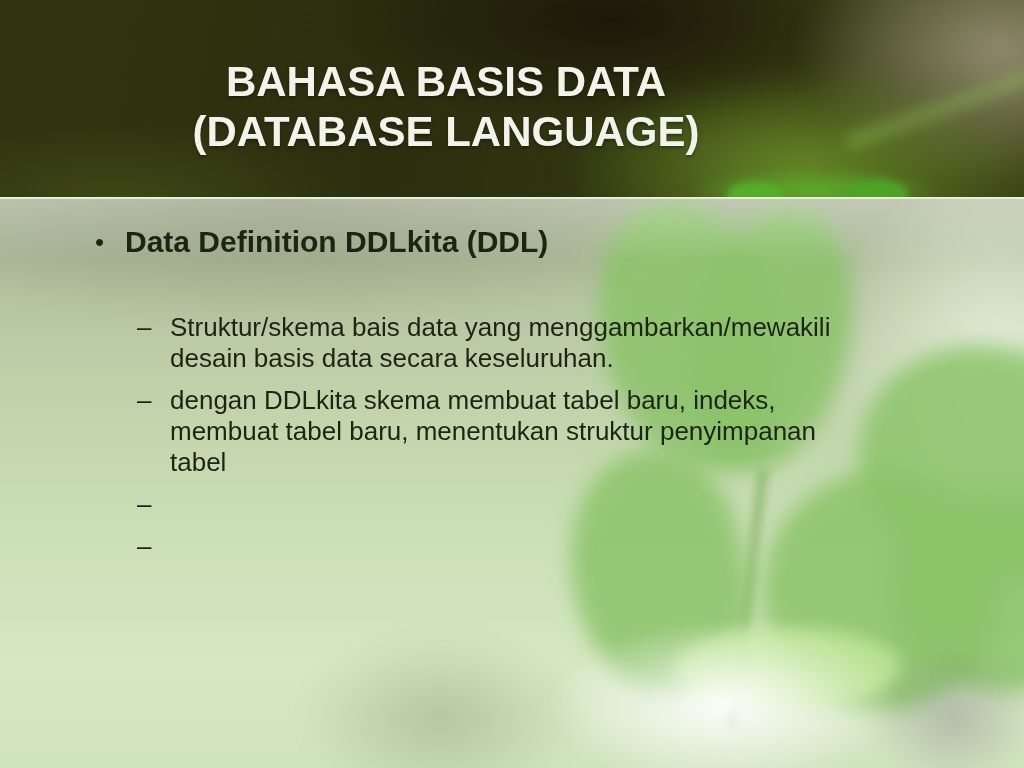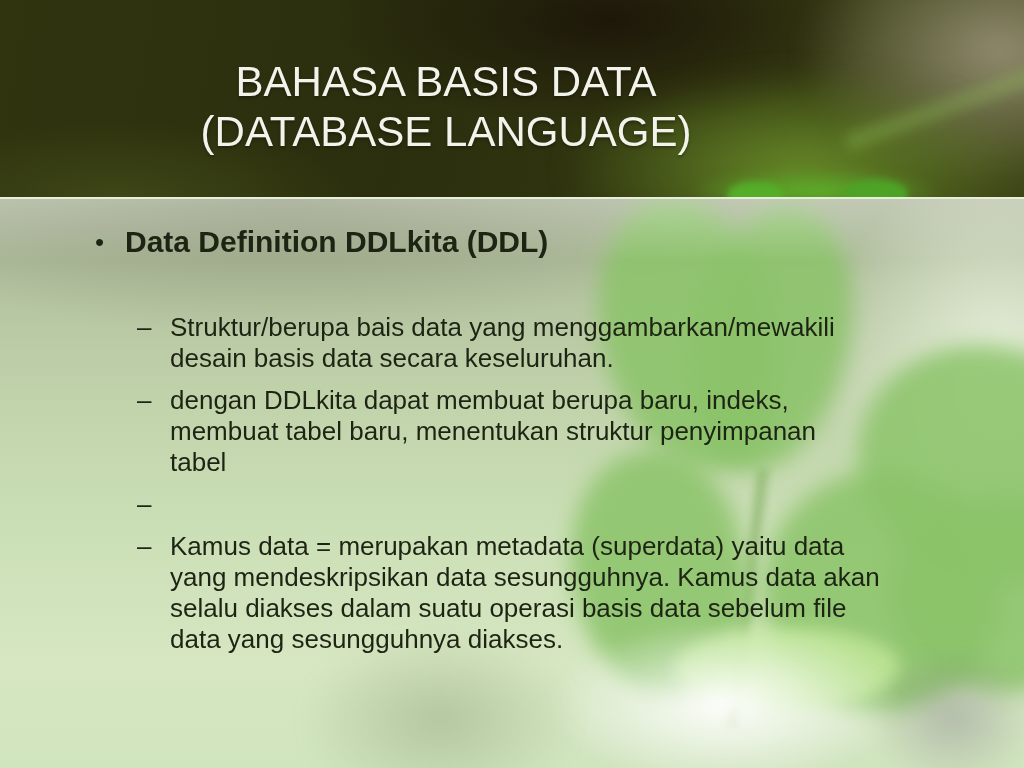--- a/index.html
+++ b/index.html
@@ -47,21 +47,21 @@
   .tb-tip-b { left: 845px; top: 180px; width: 62px; height: 24px; background: #4da326; border-radius: 50% 50% 0 0; filter: blur(3px); }
   .tb-stem-light {
     left: 840px; top: 96px; width: 230px; height: 16px;
     background: rgba(150,198,92,0.35);
     transform: rotate(-20deg); filter: blur(7px);
   }
 
   .slide-title {
     position: absolute; left: 0; top: 57px; width: 892px;
     text-align: center;
-    font-size: 42px; line-height: 50px; font-weight: 400;
+    font-size: 42px; line-height: 50px; font-weight: 700;
     letter-spacing: 0px;
     color: #f2f3ea;
     white-space: pre-line;
     text-shadow: 0 2px 3px rgba(10,10,0,0.35);
     z-index: 5;
   }
 
   
   .content {
     position: absolute; left: 0; top: 197px;
@@ -180,36 +180,32 @@
     <div class="fx c-top-milk"></div>
 
     <div class="body-text">
       <div class="bullet-row">
         <span class="bullet-dot">•</span>
         <span class="bullet-label">Data Definition DDLkita (DDL)</span>
       </div>
       <ul class="sub-bullets">
         <li>
           <span class="sub-dash">–</span>
-          <span class="sub-text">Struktur/berupa bais data yang menggambarkan/mewakili
+          <span class="sub-text">Struktur/skema bais data yang menggambarkan/mewakili
 desain basis data secara keseluruhan.</span>
         </li>
         <li>
           <span class="sub-dash">–</span>
-          <span class="sub-text">dengan DDLkita dapat membuat berupa baru, indeks,
+          <span class="sub-text">dengan DDLkita skema membuat tabel baru, indeks,
 membuat tabel baru, menentukan struktur penyimpanan
 tabel</span>
         </li>
         <li>
           <span class="sub-dash">–</span>
         </li>
         <li>
           <span class="sub-dash">–</span>
-          <span class="sub-text">Kamus data = merupakan metadata (superdata) yaitu data
-yang mendeskripsikan data sesungguhnya. Kamus data akan
-selalu diakses dalam suatu operasi basis data sebelum file
-data yang sesungguhnya diakses.</span>
         </li>
       </ul>
     </div>
   </main>
 
 </div>
 
 </body></html>

